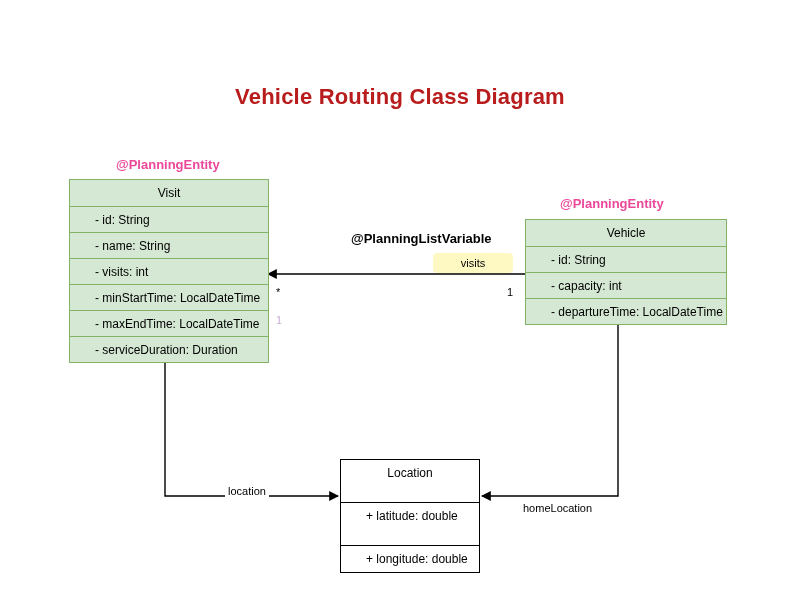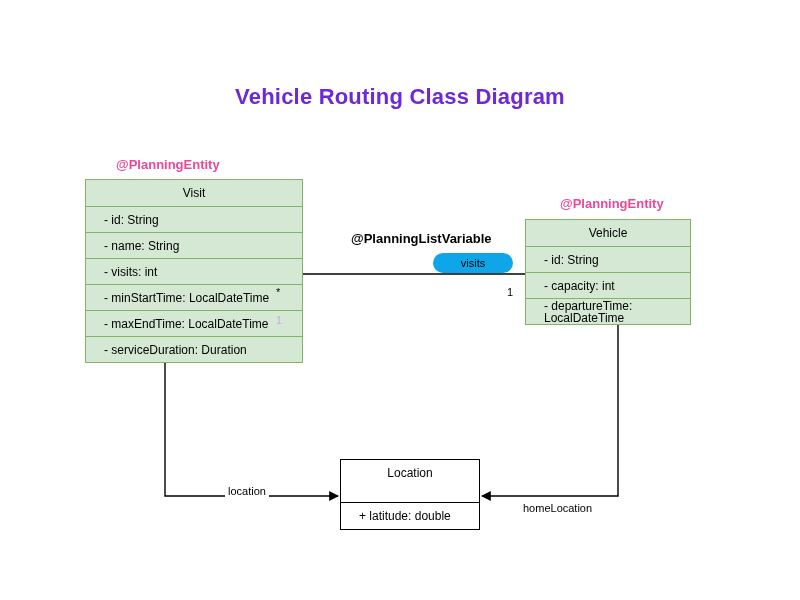--- a/index.html
+++ b/index.html
@@ -22,21 +22,21 @@
 
   
   .diagram-title {
     position: absolute;
     left: 0;
     top: 84px;
     width: 800px;
     text-align: center;
     font-size: 22px;
     font-weight: bold;
-    color: #6d28d9;
+    color: #b91c1c;
     letter-spacing: 0.2px;
   }
 
   
   #wires {
     position: absolute;
     left: 0;
     top: 0;
     width: 800px;
     height: 600px;
@@ -67,30 +67,30 @@
   }
   .uml-class.plain .uml-row + .uml-row {
     border-top: 1px solid #000000;
   }
   .uml-name {
     justify-content: center;
     font-size: 12px;
   }
   .uml-attr {
     justify-content: flex-start;
-    padding-left: 18px;
-  }
-
-  
-  #class-visit { left: 85px; top: 179px; width: 218px; }
+    padding-left: 25px;
+  }
+
+  
+  #class-visit { left: 69px; top: 179px; width: 200px; }
   #class-visit .uml-name { height: 26px; }
   #class-visit .uml-attr { height: 26px; }
 
   
-  #class-vehicle { left: 525px; top: 219px; width: 166px; }
+  #class-vehicle { left: 525px; top: 219px; width: 202px; }
   #class-vehicle .uml-name { height: 26px; }
   #class-vehicle .uml-attr { height: 26px; }
 
   
   #class-location { left: 340px; top: 459px; width: 140px; }
   #class-location .uml-name { height: 26px; }
   #class-location .uml-attr { height: 27px; margin-top: 16px; }
 
   
   .stereotype {
@@ -102,22 +102,22 @@
   .stereotype.entity { color: #ec4899; }
   .stereotype.listvar { color: #000000; }
   #stereo-visit   { left: 116px; top: 157px; }
   #stereo-vehicle { left: 560px; top: 196px; }
   #stereo-visits  { left: 351px; top: 231px; }
 
   
   .assoc-badge {
     position: absolute;
     box-sizing: border-box;
-    background: #0ea5e9;
-    border-radius: 10px;
+    background: #fef9c3;
+    border-radius: 4px;
     font-size: 11px;
     color: #000000;
     display: flex;
     align-items: center;
     justify-content: center;
   }
   #badge-visits { left: 433px; top: 253px; width: 80px; height: 20px; }
 
   
   .edge-label {
@@ -187,20 +187,21 @@
   <div class="uml-class" id="class-vehicle">
     <div class="uml-row uml-name">Vehicle</div>
     <div class="uml-row uml-attr">- id: String</div>
     <div class="uml-row uml-attr">- capacity: int</div>
     <div class="uml-row uml-attr">- departureTime: LocalDateTime</div>
   </div>
 
   <div class="uml-class plain" id="class-location">
     <div class="uml-row uml-name">Location</div>
     <div class="uml-row uml-attr">+ latitude: double</div>
+    <div class="uml-row uml-attr">+ longitude: double</div>
   </div>
 
   <div class="stereotype listvar" id="stereo-visits">@PlanningListVariable</div>
 
   <div class="assoc-badge" id="badge-visits">visits</div>
 
   <div class="multiplicity" id="mult-visit-star">*</div>
 
   <div class="multiplicity faded" id="mult-visit-one">1</div>
 

